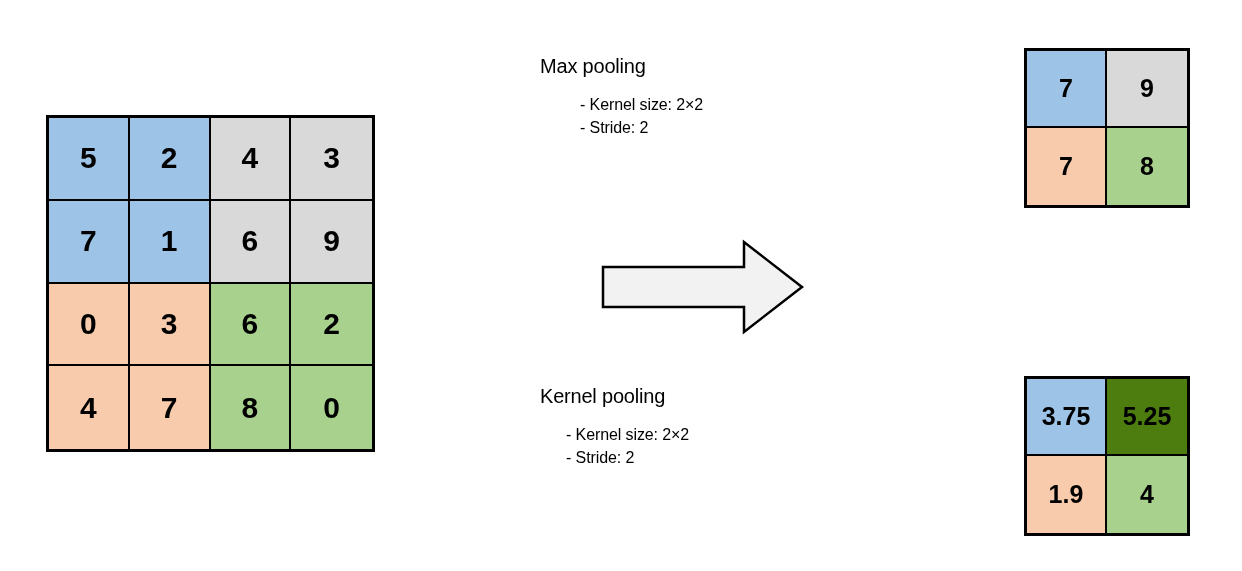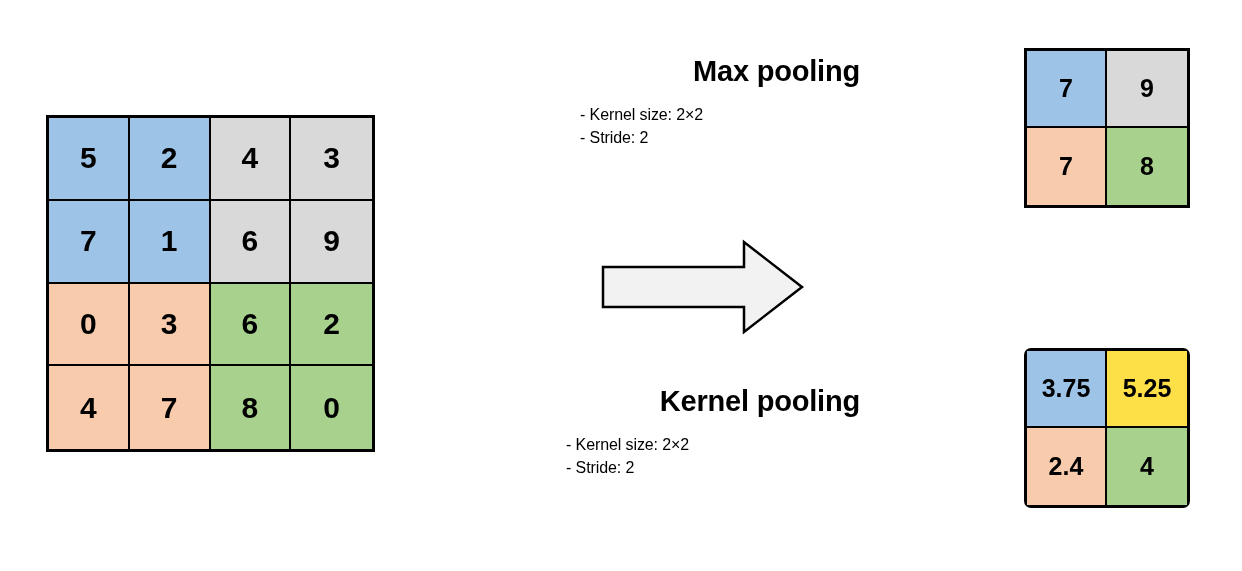--- a/index.html
+++ b/index.html
@@ -64,32 +64,32 @@
     align-items: center;
     justify-content: center;
     font-size: 25px;
     font-weight: bold;
     line-height: 1;
   }
   .output-matrix .cell.col-last { border-right: none; }
   .output-matrix .cell.row-last { border-bottom: none; }
 
   #max-output  { left: 1024px; top: 48px; }
-  #avg-output  { left: 1024px; top: 348px; border-radius: 7px; }
+  #avg-output  { left: 1024px; top: 376px; }
 
   
   .pool-block {
     position: absolute;
     left: 540px;
     width: 320px;
   }
   .pool-title {
-    font-size: 29px;
-    font-weight: bold;
-    text-align: right;
+    font-size: 20px;
+    font-weight: normal;
+    text-align: left;
     line-height: 1.15;
     letter-spacing: -0.2px;
   }
   .pool-specs {
     margin-top: 16px;
     padding-left: 40px;
     font-size: 16px;
     line-height: 1.42;
     letter-spacing: -0.1px;
   }
@@ -151,16 +151,16 @@
 </div>
 
 <div class="output-matrix" id="max-output">
     <div class="cell" style="background: rgb(157, 195, 230);">7</div>
     <div class="cell col-last" style="background: rgb(217, 217, 217);">9</div>
     <div class="cell row-last" style="background: rgb(248, 203, 173);">7</div>
     <div class="cell col-last row-last" style="background: rgb(169, 209, 142);">8</div>
   </div>
 <div class="output-matrix" id="avg-output">
     <div class="cell" style="background: rgb(157, 195, 230);">3.75</div>
-    <div class="cell col-last" style="background: #fde047;">5.25</div>
-    <div class="cell row-last" style="background: rgb(248, 203, 173);">2.4</div>
+    <div class="cell col-last" style="background: #4d7c0f;">5.25</div>
+    <div class="cell row-last" style="background: rgb(248, 203, 173);">1.9</div>
     <div class="cell col-last row-last" style="background: rgb(169, 209, 142);">4</div>
   </div>
 
 </body></html>

